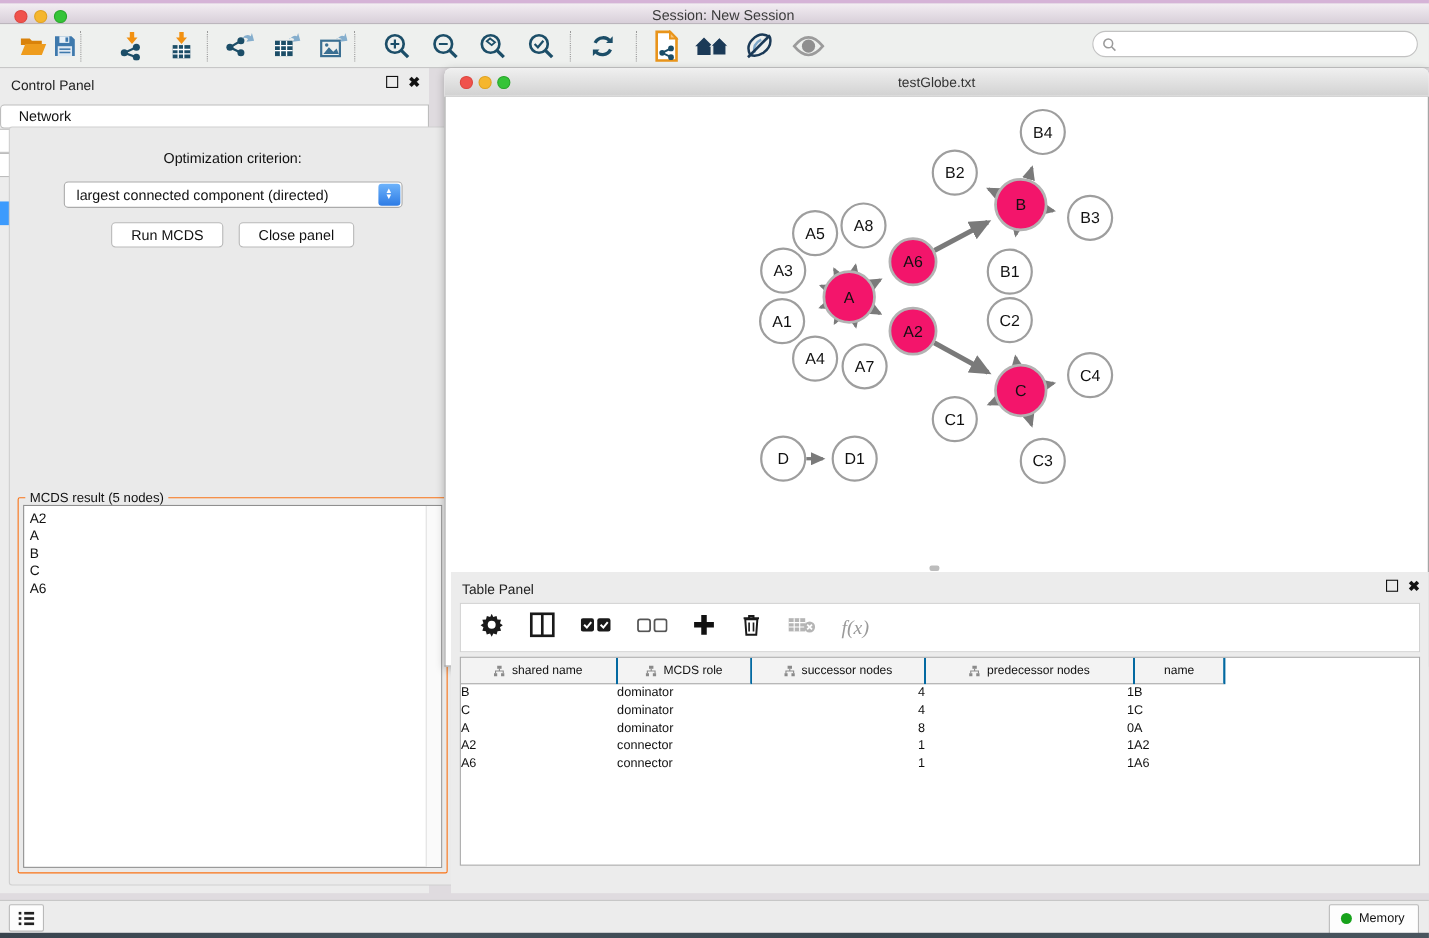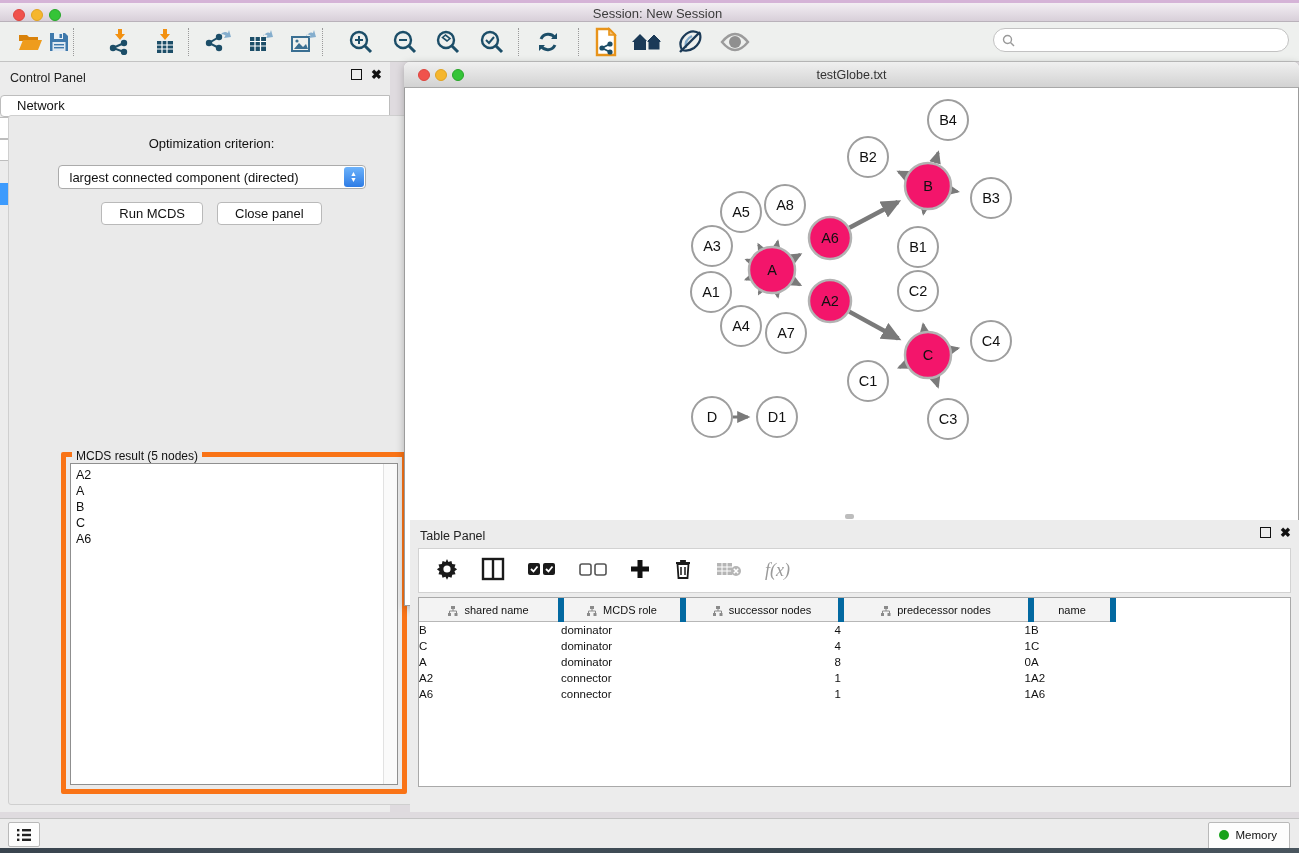--- a/index.html
+++ b/index.html
@@ -31,41 +31,41 @@
   .seg-tab:last-child{border-radius:0 4px 4px 0;margin-top:22px;}
   .seg-tab.active{background:#3d9bfd;border-color:#3d9bfd;color:#fff;}
   #cp-content{position:absolute;left:8px;top:53px;width:407px;height:690px;background:#eaeaea;border:1px solid #cfcfcf;border-radius:3px;box-sizing:border-box;}
   #opt-label{margin-top:20px;text-align:center;font-size:13px;color:#111;}
   #criterion-select{position:relative;margin:14px auto 0;width:308px;height:24px;background:#fff;border:1px solid #ababab;border-radius:4px;box-sizing:border-box;}
   #criterion-select .val{position:absolute;left:11px;top:4px;font-size:13px;color:#111;white-space:nowrap;}
   #criterion-select .stepper{position:absolute;right:1px;top:1px;width:20px;height:20px;border-radius:3px;background:linear-gradient(#6db3fb,#2e7ce5);display:flex;flex-direction:column;align-items:center;justify-content:center;}
   #criterion-select .stepper span{color:#fff;font-size:7px;line-height:6px;}
   .cp-buttons{display:flex;justify-content:center;gap:14px;margin-top:13px;}
   .push-btn{height:23px;line-height:21px;padding:0 17px;background:#fff;border:1px solid #b9b9b9;border-radius:4px;font-size:13px;color:#111;box-sizing:border-box;}
-  #result-group{position:absolute;left:7px;right:7px;top:336px;bottom:10px;border:5px solid #f97316;border-radius:2px;margin-left:45px;}
+  #result-group{position:absolute;left:7px;right:7px;top:336px;bottom:10px;border:1px solid #f97316;border-radius:2px;}
   #result-title{position:absolute;left:6px;top:-8px;background:#eaeaea;padding:0 4px;font-size:12px;color:#111;}
   #result-list{position:absolute;left:4px;right:4px;top:6px;bottom:4px;background:#fff;border:1px solid #8f8f8f;font-size:12.5px;color:#111;}
   #result-list .items{position:absolute;left:5px;top:3px;line-height:16px;}
   #result-scroll{position:absolute;top:0;bottom:0;right:0;width:13px;background:#fafafa;border-left:1px solid #e2e2e2;}
   
   #network-window{position:absolute;left:404px;top:62px;width:895px;height:544px;
     border-radius:6px 6px 0 0;box-shadow:0 2px 8px rgba(0,0,0,.25);background:#fff;}
   #nw-titlebar{position:absolute;left:0;top:0;right:0;height:26px;background:linear-gradient(#f0f0f0,#d2d2d2);
     border-radius:6px 6px 0 0;border-bottom:1px solid #a8a8a8;box-sizing:border-box;}
   #nw-titlebar .title{position:absolute;left:0;right:0;top:6px;text-align:center;font-size:12.5px;color:#333;}
   #nw-canvas{position:absolute;left:0;top:26px;right:0;bottom:0;background:#fff;border:1px solid #9c9c9c;border-top:none;box-sizing:border-box;}
   #resize-grip{position:absolute;right:2px;bottom:2px;width:12px;height:12px;
     background:repeating-linear-gradient(135deg,transparent,transparent 2px,#aaa 2px,#aaa 3px);}
   #splitter-dot{position:absolute;left:845px;top:514px;width:9px;height:5px;background:#bdbdbd;border-radius:2px;}
   
   #table-panel{position:absolute;left:410px;top:520px;width:889px;height:292px;background:#ececec;}
   #tp-toolbar{position:absolute;left:8px;right:8px;top:28px;height:45px;background:#fff;border:1px solid #d2d2d2;box-sizing:border-box;display:flex;align-items:center;gap:23px;padding-left:17px;}
   #tp-tablebox{position:absolute;left:8px;right:8px;top:77px;height:190px;background:#fff;border:1px solid #a9a9a9;box-sizing:border-box;overflow:hidden;}
   table.node-table{border-collapse:collapse;table-layout:fixed;}
-  table.node-table th{height:21px;background:#f3f3f3;border-right:6px solid #0369a1;border-bottom:1px solid #b7b7b7;
+  table.node-table th{height:21px;background:#f3f3f3;border-right:2px solid #0369a1;border-bottom:1px solid #b7b7b7;
     font-size:11px;font-weight:normal;color:#111;text-align:center;position:relative;}
   table.node-table th .hicon{display:inline-block;vertical-align:-2px;margin-right:6px;}
   table.node-table td{height:16px;font-size:11.5px;color:#111;padding:0;white-space:nowrap;}
   td.c0,td.c1,td.c4{padding-left:8px;text-align:left;}
   td.c2{text-align:right;padding-right:26px;}
   td.c3{text-align:right;padding-right:8px;}
   #tp-tabs{position:absolute;left:0;right:0;top:271px;display:flex;justify-content:center;}
   
   #statusbar{position:absolute;left:0;top:818px;width:1299px;height:30px;background:#ececec;border-top:1px solid #c4c4c4;box-sizing:border-box;}
   #list-button{position:absolute;left:8px;top:3px;width:30px;height:23px;background:#fdfdfd;border:1px solid #b9b9b9;border-radius:2px;display:flex;align-items:center;justify-content:center;}

